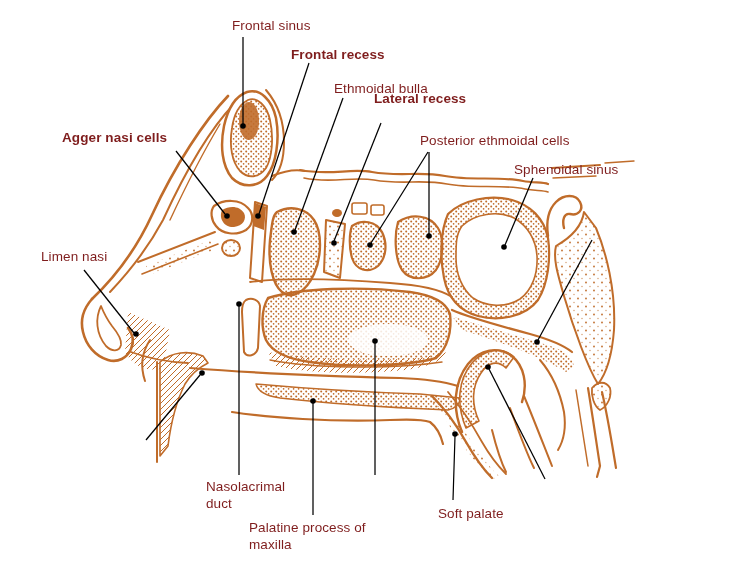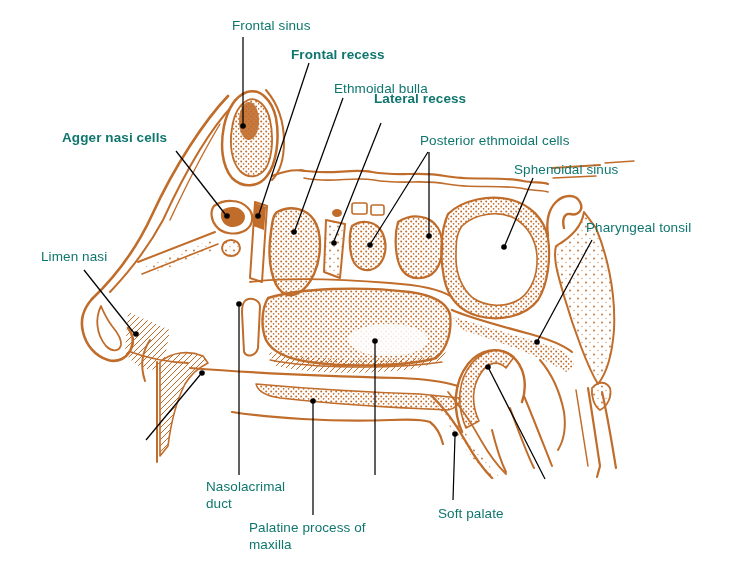--- a/index.html
+++ b/index.html
@@ -2,21 +2,21 @@
 <html><head>
 <meta charset="utf-8">
 <style>
   html,body{margin:0;padding:0;background:#fff;}
   #stage{
     position:relative;width:740px;height:582px;background:#ffffff;overflow:hidden;
     font-family:"Liberation Sans","DejaVu Sans",sans-serif;
   }
   #art{position:absolute;left:0;top:0;width:740px;height:582px;}
   .lbl{
-    position:absolute;font-size:13.5px;line-height:17px;color:#0f766e;
+    position:absolute;font-size:13.5px;line-height:17px;color:#7f1d1d;
     white-space:pre-line;letter-spacing:0.1px;
   }
   .lbl.b{font-weight:bold;}
 </style>
 </head>
 <body>
 
 <div id="stage">
 
   <svg id="art" viewBox="0 0 740 582" xmlns="http://www.w3.org/2000/svg">
@@ -223,21 +223,20 @@
         </g>
     </g>
   </svg>
 
   <div class="lbl" style="left:232px;top:17px;">Frontal sinus</div>
   <div class="lbl b" style="left:291px;top:46px;">Frontal recess</div>
   <div class="lbl" style="left:334px;top:80px;">Ethmoidal bulla</div>
   <div class="lbl b" style="left:374px;top:90px;">Lateral recess</div>
   <div class="lbl" style="left:420px;top:132px;">Posterior ethmoidal cells</div>
   <div class="lbl" style="left:514px;top:161px;">Sphenoidal sinus</div>
-  <div class="lbl" style="left:586px;top:219px;">Pharyngeal tonsil</div>
   <div class="lbl b" style="left:62px;top:129px;">Agger nasi cells</div>
   <div class="lbl" style="left:41px;top:248px;">Limen nasi</div>
   <div class="lbl" style="left:206px;top:478px;">Nasolacrimal
 duct</div>
   <div class="lbl" style="left:249px;top:519px;">Palatine process of
 maxilla</div>
   <div class="lbl" style="left:438px;top:505px;">Soft palate</div>
 
 </div>
 

